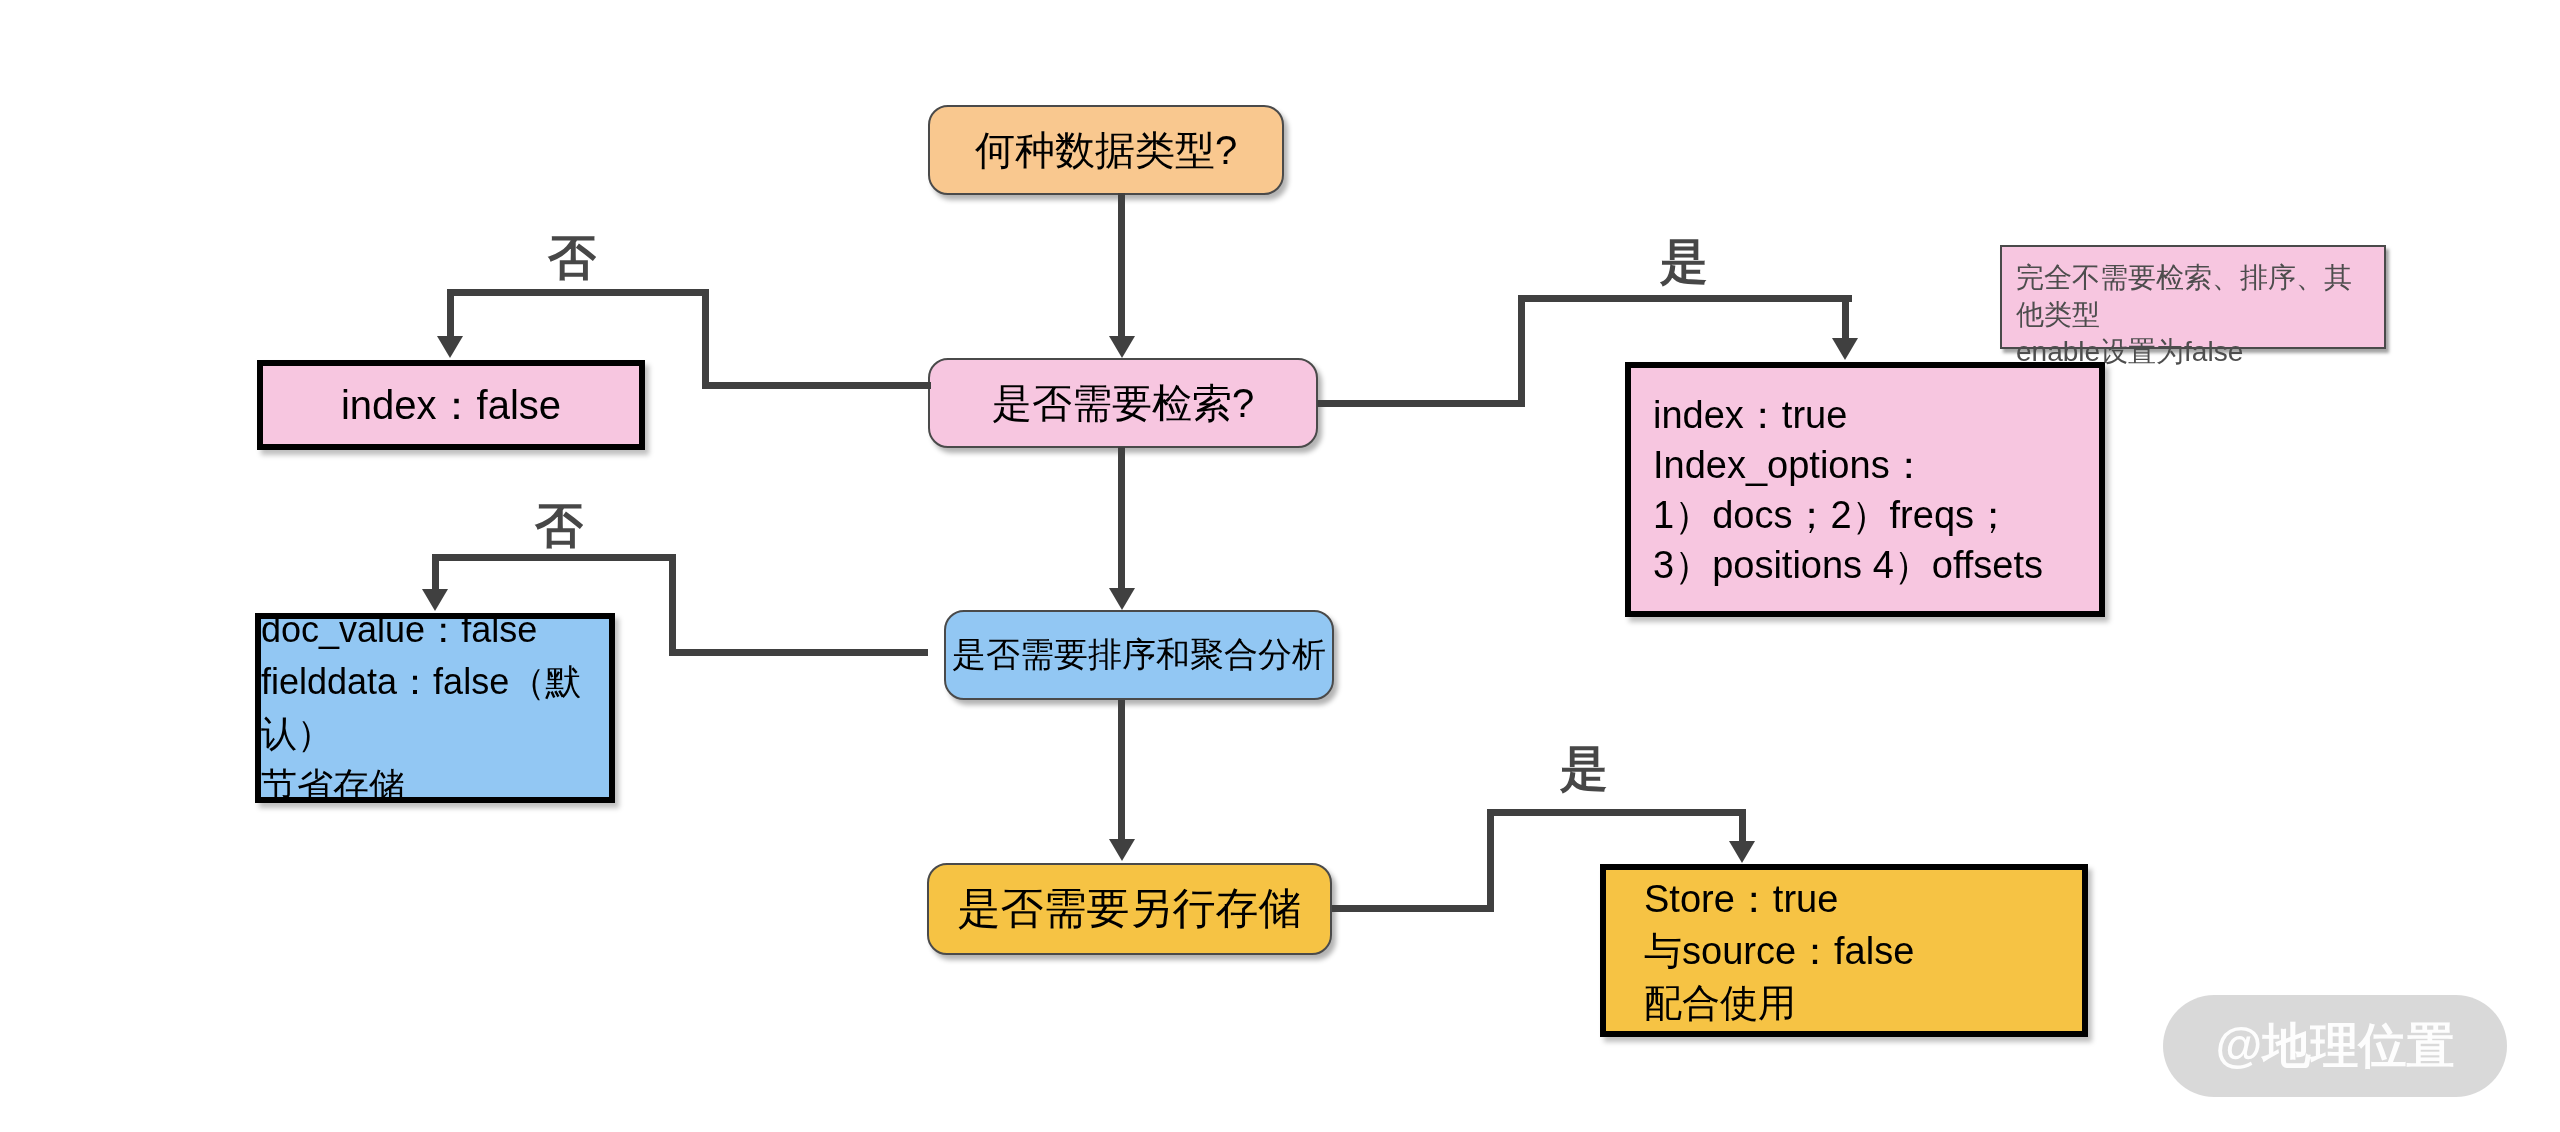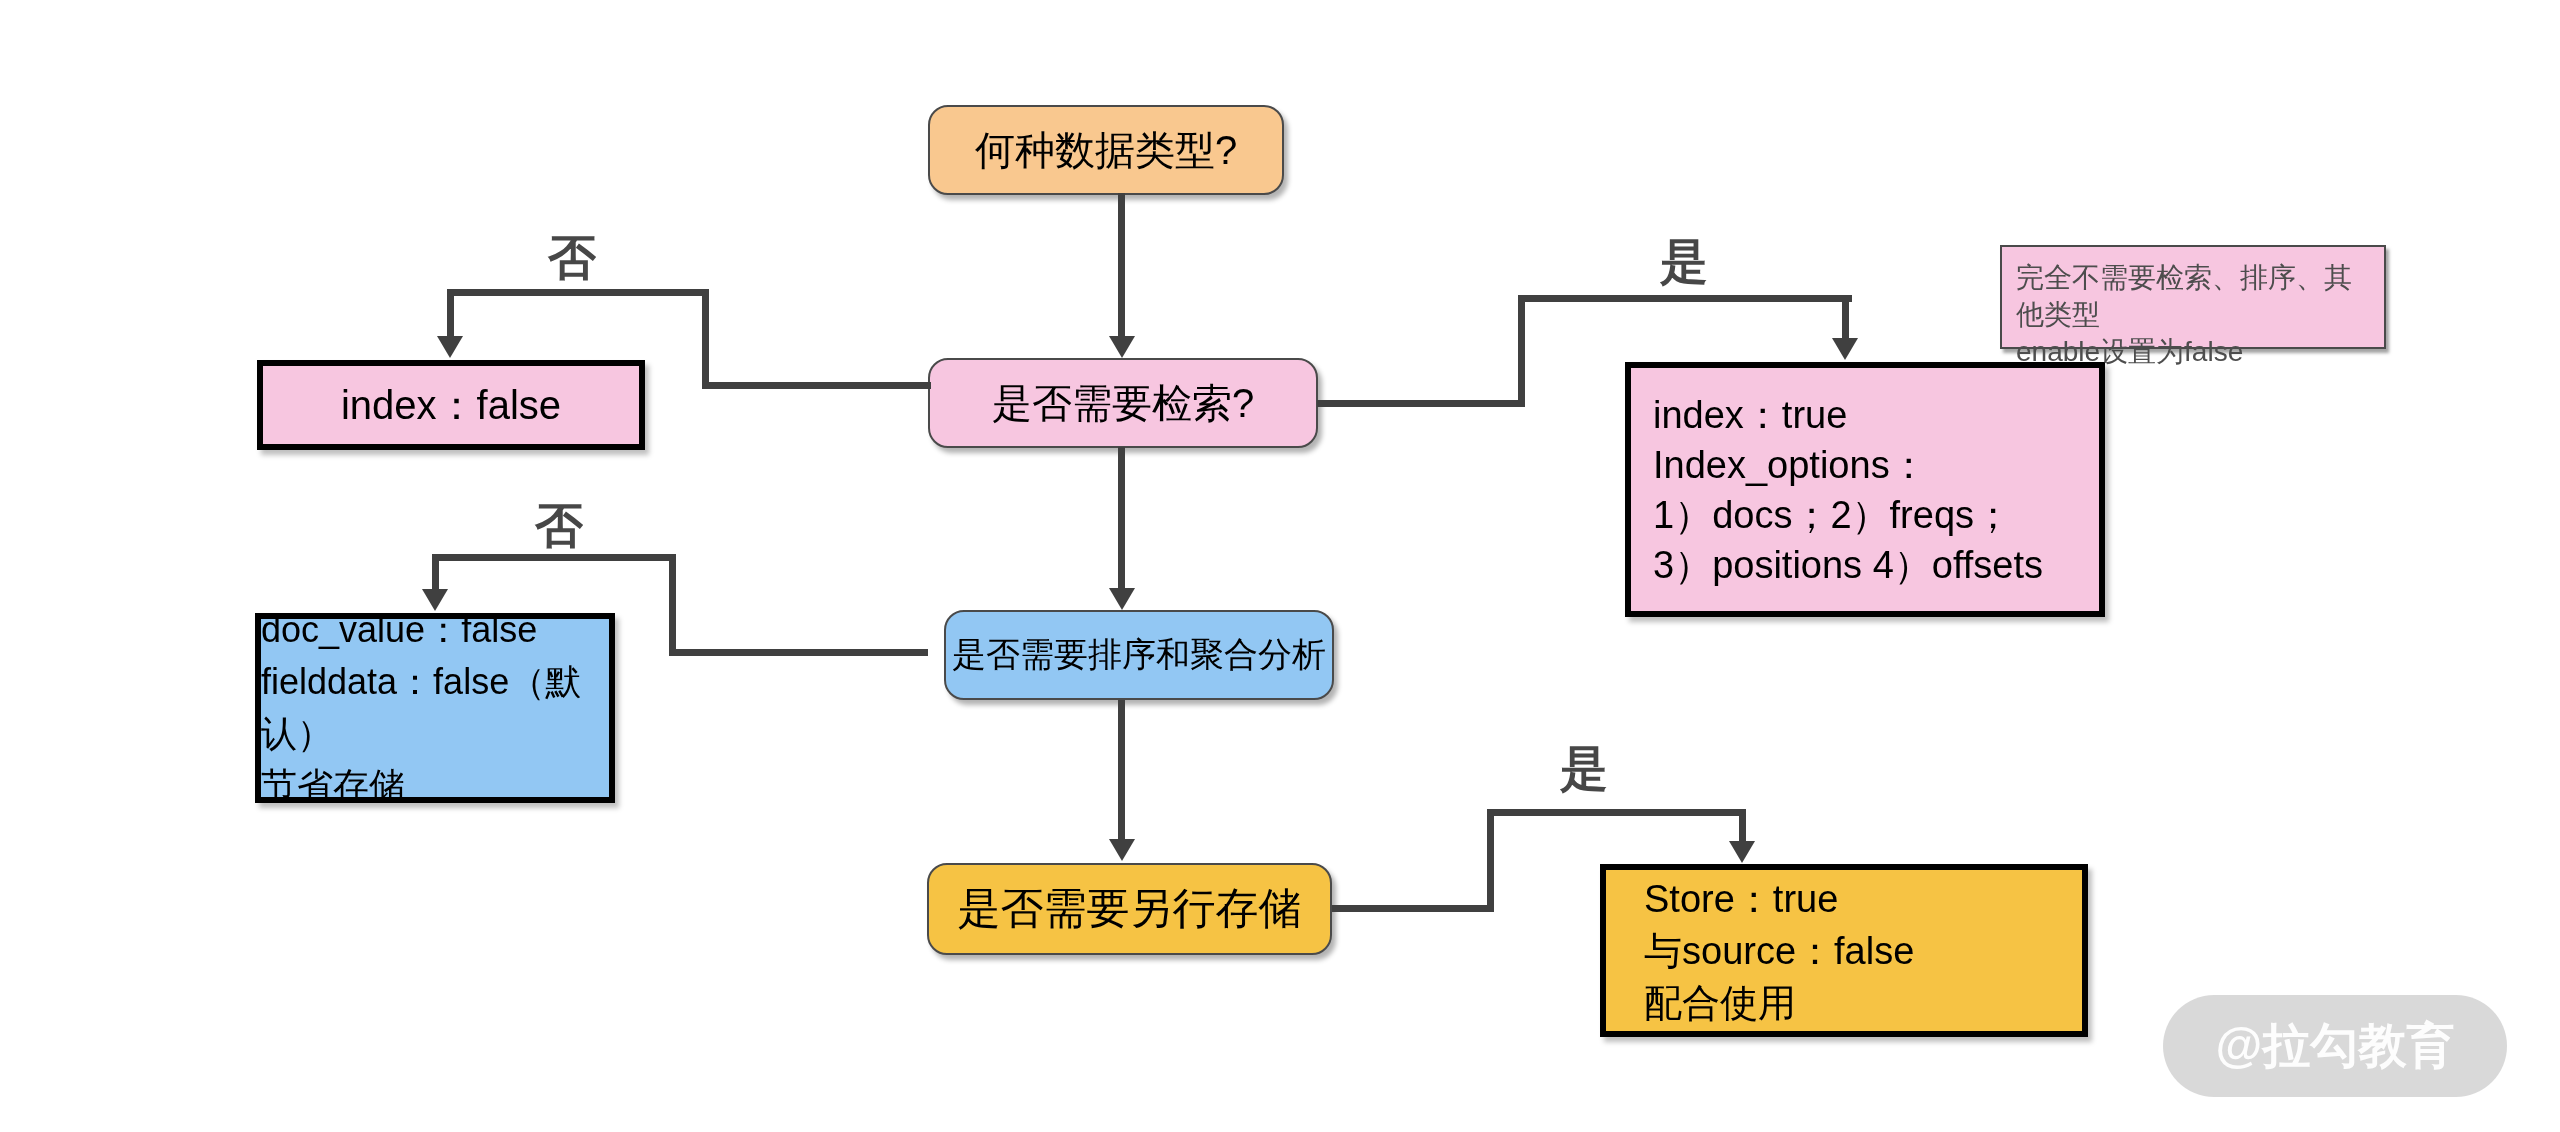--- a/index.html
+++ b/index.html
@@ -133,16 +133,16 @@
   <div class="seg" style="left:432px;top:554px;width:7px;height:40px;"></div>
   <div class="ahead" style="left:422px;top:589px;"></div>
 
   <div class="seg" style="left:1332px;top:905px;width:161px;height:7px;"></div>
   <div class="seg" style="left:1487px;top:809px;width:7px;height:103px;"></div>
   <div class="seg" style="left:1487px;top:809px;width:259px;height:7px;"></div>
   <div class="seg" style="left:1739px;top:809px;width:7px;height:34px;"></div>
   <div class="ahead" style="left:1729px;top:841px;"></div>
 
   <div id="watermark">
-    <span>@拉勾教育</span>
+    <span>@地理位置</span>
   </div>
 
 </div>
 
 </body></html>

